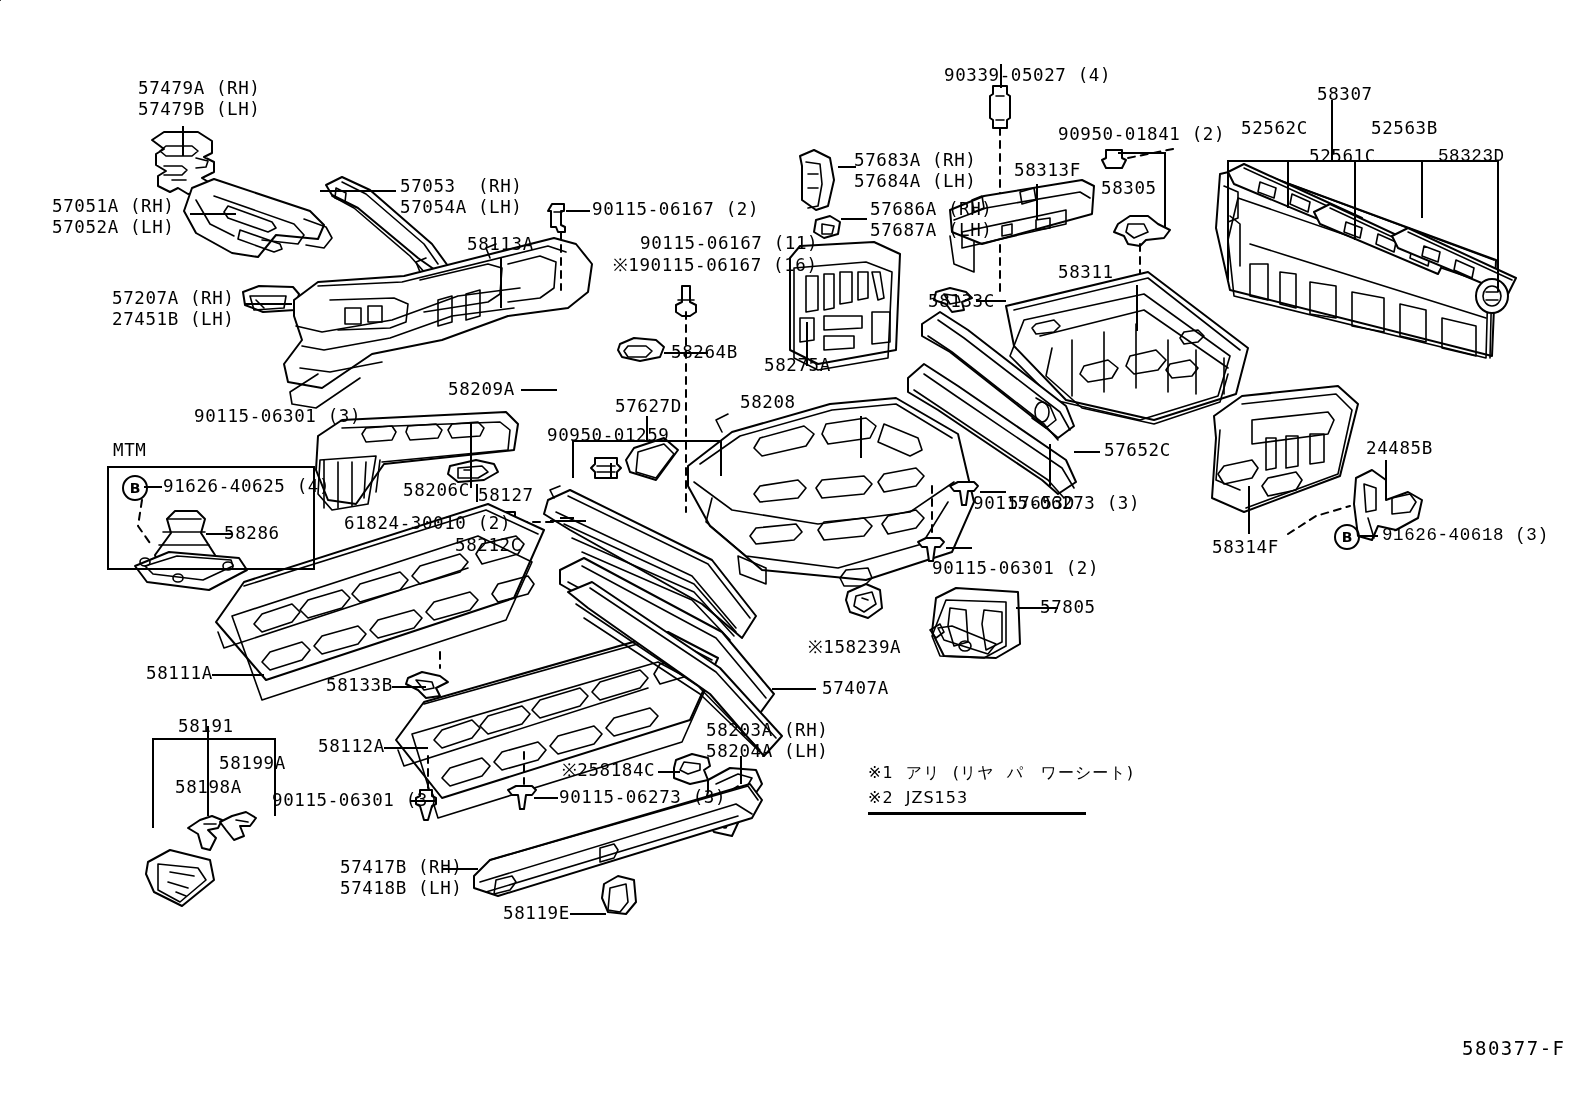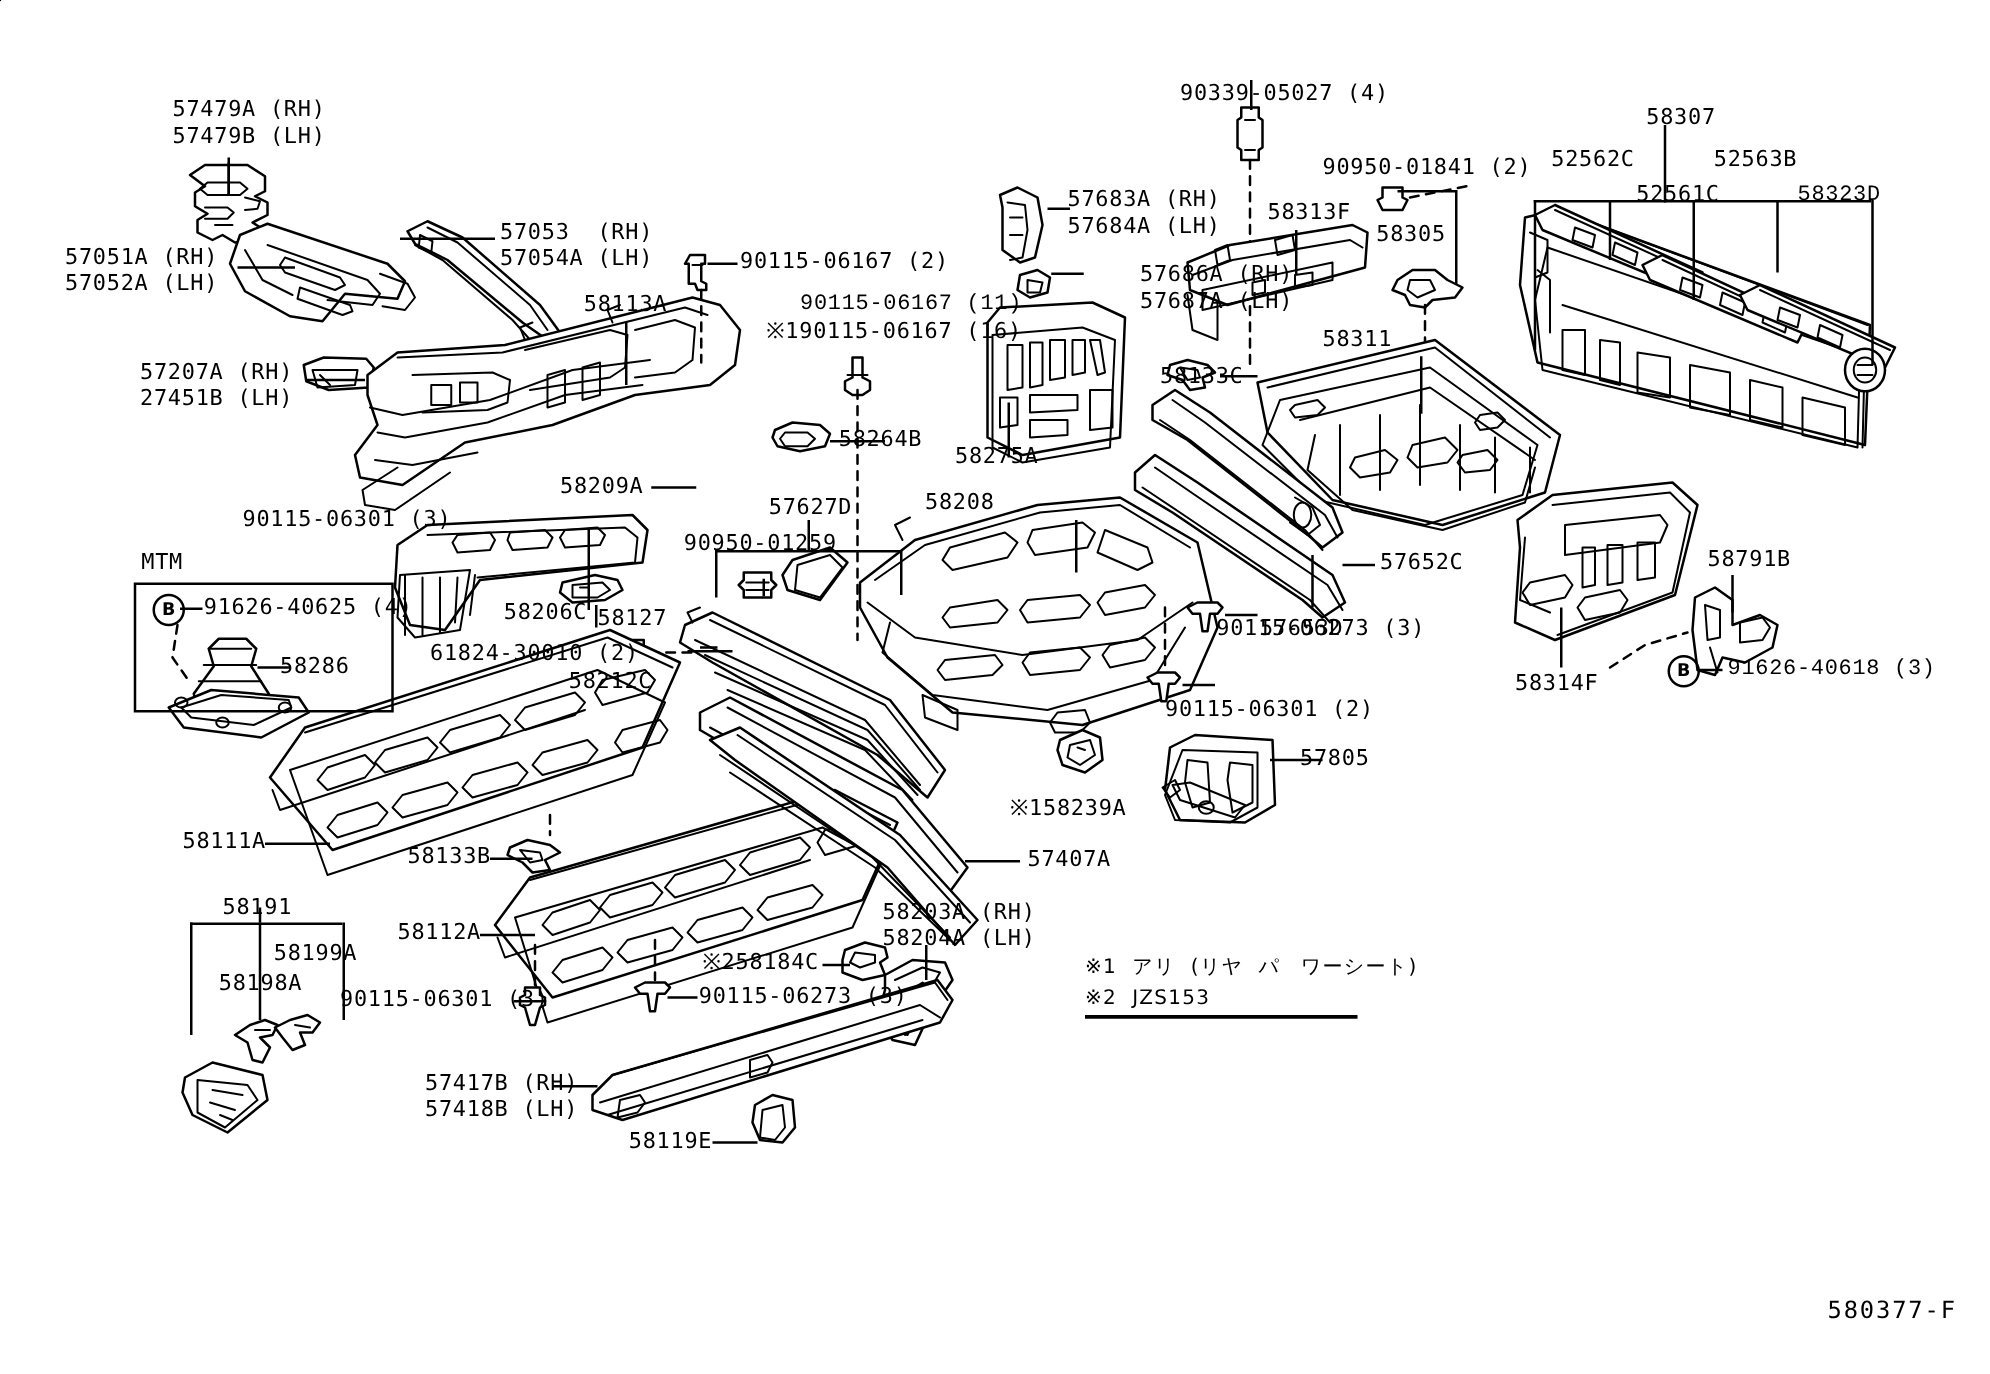--- a/index.html
+++ b/index.html
@@ -543,21 +543,21 @@
   <div class="lbl two" style="left:138px;top:78px;">57479A (RH)
 57479B (LH)</div>
   <div class="lbl two" style="left:52px;top:196px;text-align:center;">57051A (RH)
 57052A (LH)</div>
   <div class="lbl two" style="left:400px;top:176px;">57053  (RH)
 57054A (LH)</div>
   <div class="lbl two" style="left:112px;top:288px;">57207A (RH)
 27451B (LH)</div>
   <div class="lbl" style="left:467px;top:234px;">58113A</div>
   <div class="lbl" style="left:592px;top:199px;">90115-06167 (2)</div>
-  <div class="lbl" style="left:640px;top:233px;font-family:Liberation Mono, monospace;">90115-06167 (11)</div>
+  <div class="lbl" style="left:640px;top:233px;">90115-06167 (11)</div>
   <div class="lbl" style="left:613px;top:255px;">※190115-06167 (16)</div>
   <div class="lbl" style="left:194px;top:406px;">90115-06301 (3)</div>
   <div class="lbl" style="left:671px;top:342px;">58264B</div>
   <div class="lbl" style="left:764px;top:355px;">58275A</div>
   <div class="lbl" style="left:448px;top:379px;">58209A</div>
   <div class="lbl" style="left:615px;top:396px;text-align:center;">57627D</div>
   <div class="lbl" style="left:547px;top:425px;">90950-01259</div>
   <div class="lbl" style="left:740px;top:392px;">58208</div>
   <div class="lbl" style="left:403px;top:480px;">58206C</div>
   <div class="lbl" style="left:478px;top:485px;">58127</div>
@@ -585,28 +585,28 @@
   <div class="lbl" style="left:1008px;top:493px;">57653D</div>
   <div class="lbl" style="left:1104px;top:440px;">57652C</div>
   <div class="lbl" style="left:928px;top:291px;">58133C</div>
   <div class="lbl" style="left:1058px;top:262px;">58311</div>
   <div class="lbl" style="left:1014px;top:160px;">58313F</div>
   <div class="lbl" style="left:944px;top:65px;">90339-05027 (4)</div>
   <div class="lbl" style="left:1058px;top:124px;">90950-01841 (2)</div>
   <div class="lbl" style="left:1101px;top:178px;">58305</div>
   <div class="lbl two" style="left:854px;top:150px;">57683A (RH)
 57684A (LH)</div>
-  <div class="lbl two" style="left:870px;top:210px;margin-left:42px;">57686A (RH)
+  <div class="lbl two" style="left:870px;top:199px;">57686A (RH)
 57687A (LH)</div>
   <div class="lbl" style="left:1317px;top:84px;">58307</div>
   <div class="lbl" style="left:1241px;top:118px;">52562C</div>
   <div class="lbl" style="left:1309px;top:146px;">52561C</div>
   <div class="lbl" style="left:1371px;top:118px;">52563B</div>
   <div class="lbl" style="left:1438px;top:146px;font-family:Liberation Mono, monospace;">58323D</div>
-  <div class="lbl" style="left:1366px;top:438px;">58791B</div>
+  <div class="lbl" style="left:1366px;top:438px;">24485B</div>
   <div class="lbl" style="left:1212px;top:537px;">58314F</div>
   <div class="lbl" style="left:1382px;top:525px;font-family:Liberation Mono, monospace;">91626-40618 (3)</div>
   <div class="lbl" style="left:163px;top:476px;">91626-40625 (4)</div>
   <div class="lbl" style="left:224px;top:523px;">58286</div>
   <div class="lbl" style="left:113px;top:440px;">MTM</div>
 
   <div class="bcirc" style="left:122px;top:475px;">B</div>
   <div class="bcirc" style="left:1334px;top:524px;">B</div>
 
   <div class="lbl jp" style="left:868px;top:763px;">※1  アリ  (リヤ  パ゚ワーシート)</div>

